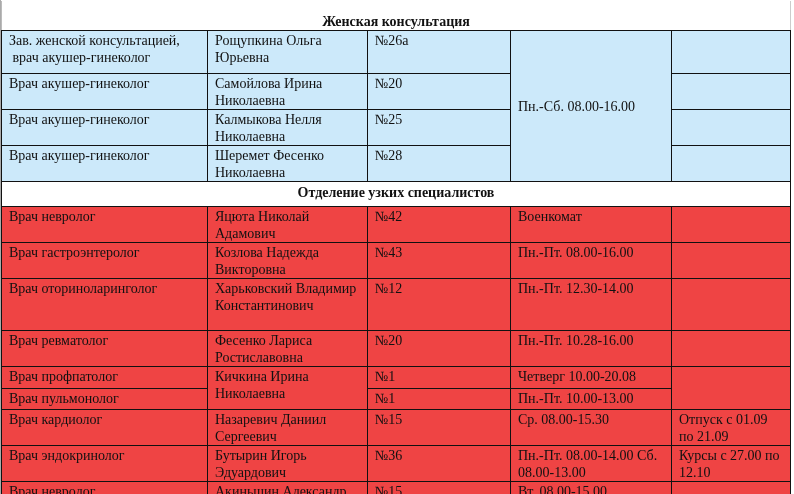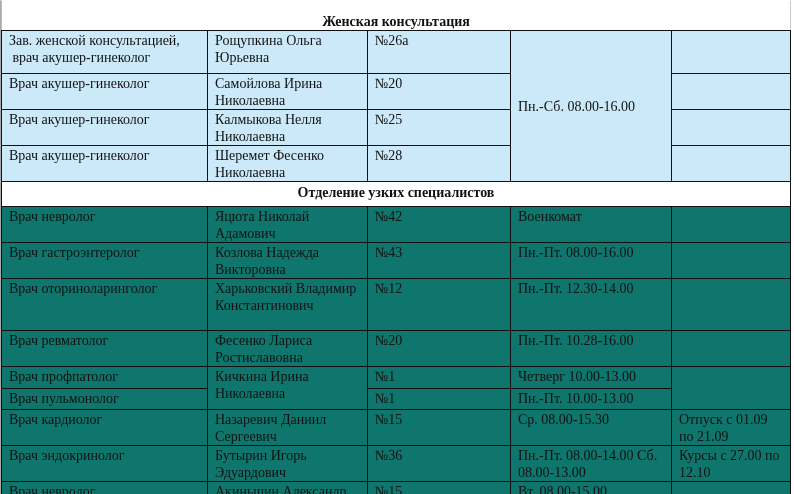--- a/index.html
+++ b/index.html
@@ -5,21 +5,21 @@
   html, body { margin: 0; padding: 0; background: #ffffff; }
   body { width: 794px; height: 494px; overflow: hidden; position: relative; font-family: "Liberation Serif", serif; color: #111; }
   .doc { position: absolute; left: 1px; top: 1px; width: 789px; }
   table { border-collapse: collapse; table-layout: fixed; width: 789px; font-size: 14px; line-height: 17px; }
   td { border: 1.5px solid #111; padding: 1px 7px 0 7px; vertical-align: top; overflow: hidden; }
   td.c { text-align: left; }
   td.m { vertical-align: middle; }
   tr.sec td { background: #ffffff; font-weight: bold; text-align: center; padding-top: 12px; border-top: none; }
   tr.sec.first td { border-left: 1px solid #bbb; border-right: 1px solid #ccc; }
   tr.blue td { background: #cce9fa; }
-  tr.lav td { background: #0f766e; }
+  tr.lav td { background: #ef4444; }
   .leftedge { position: absolute; left: 0; top: 0; width: 1px; height: 494px; background: #aaa; }
 </style>
 </head>
 <body>
 
 <div class="leftedge"></div>
 
 <div class="doc">
 <table>
   <colgroup>
@@ -88,21 +88,21 @@
     <td>Врач ревматолог</td>
     <td>Фесенко Лариса Ростиславовна</td>
     <td class="c">№20</td>
     <td class="c">Пн.-Пт. 10.28-16.00</td>
     <td></td>
   </tr>
   <tr class="lav" style="height:22px">
     <td>Врач профпатолог</td>
     <td rowspan="2">Кичкина Ирина Николаевна</td>
     <td class="c">№1</td>
-    <td class="c">Четверг 10.00-13.00</td>
+    <td class="c">Четверг 10.00-20.08</td>
     <td rowspan="2"></td>
   </tr>
   <tr class="lav" style="height:21px">
     <td>Врач пульмонолог</td>
     <td class="c">№1</td>
     <td class="c">Пн.-Пт. 10.00-13.00</td>
   </tr>
   <tr class="lav" style="height:35px">
     <td>Врач кардиолог</td>
     <td>Назаревич Даниил Сергеевич</td>

